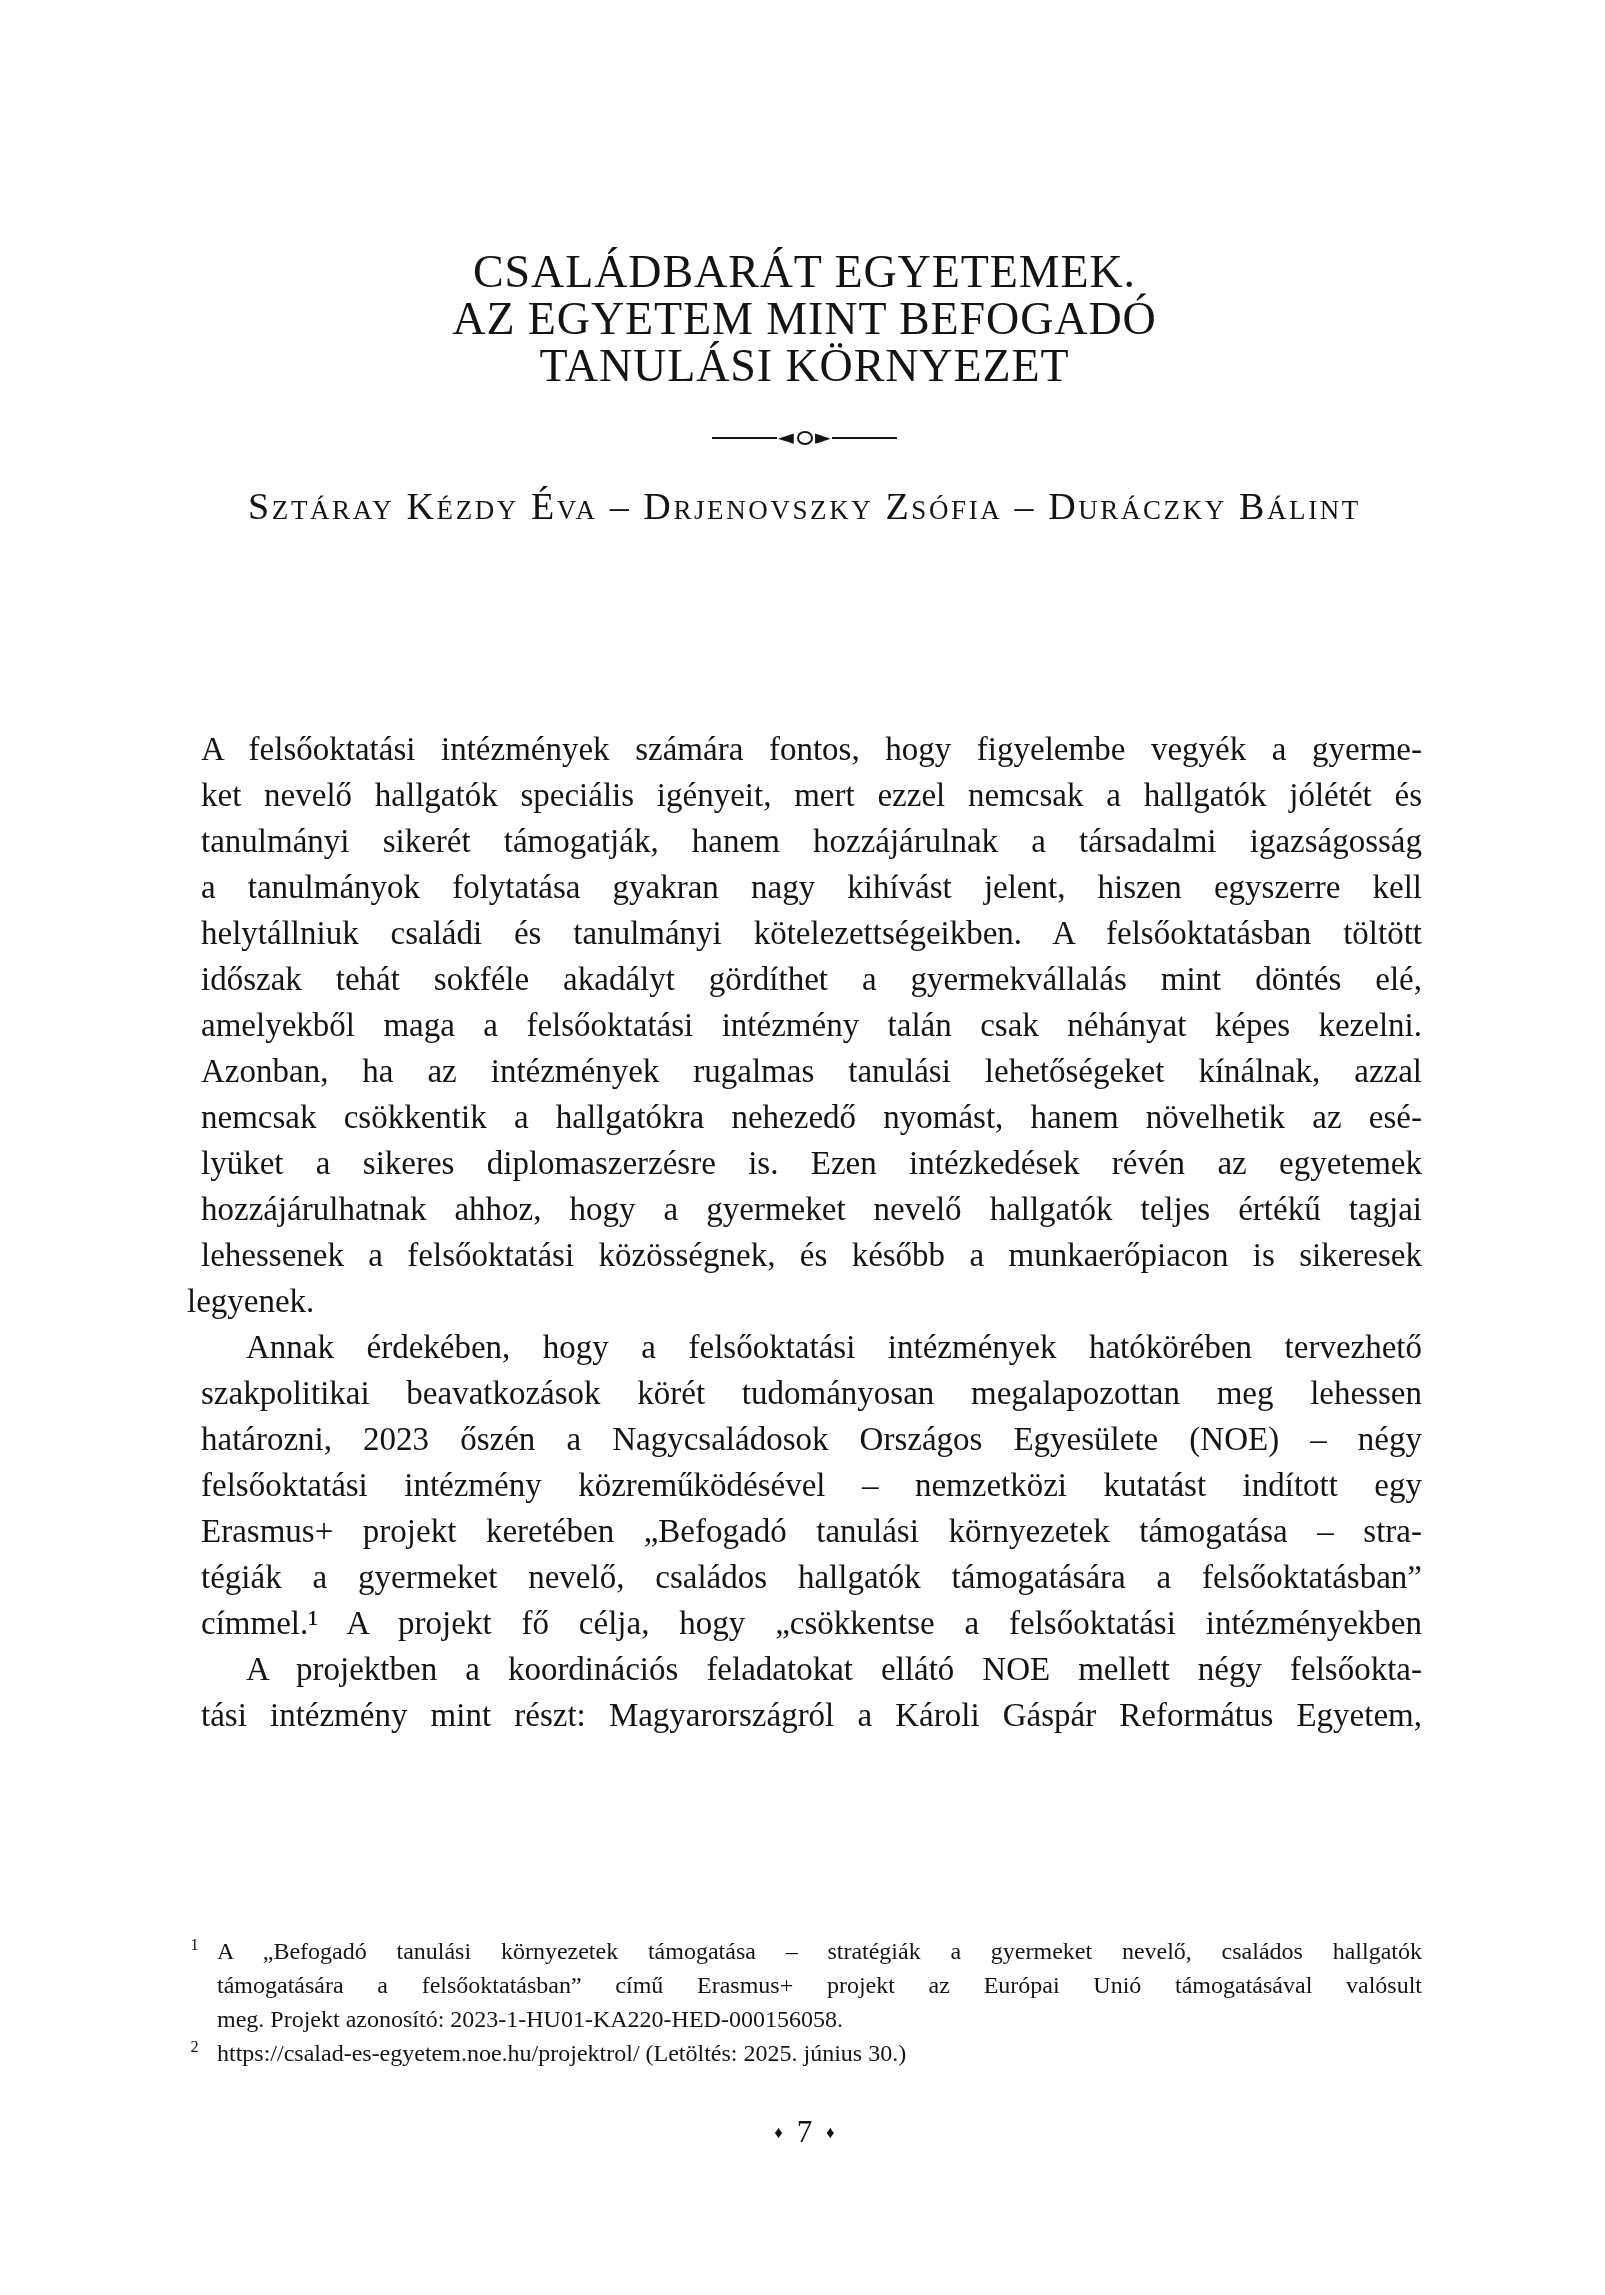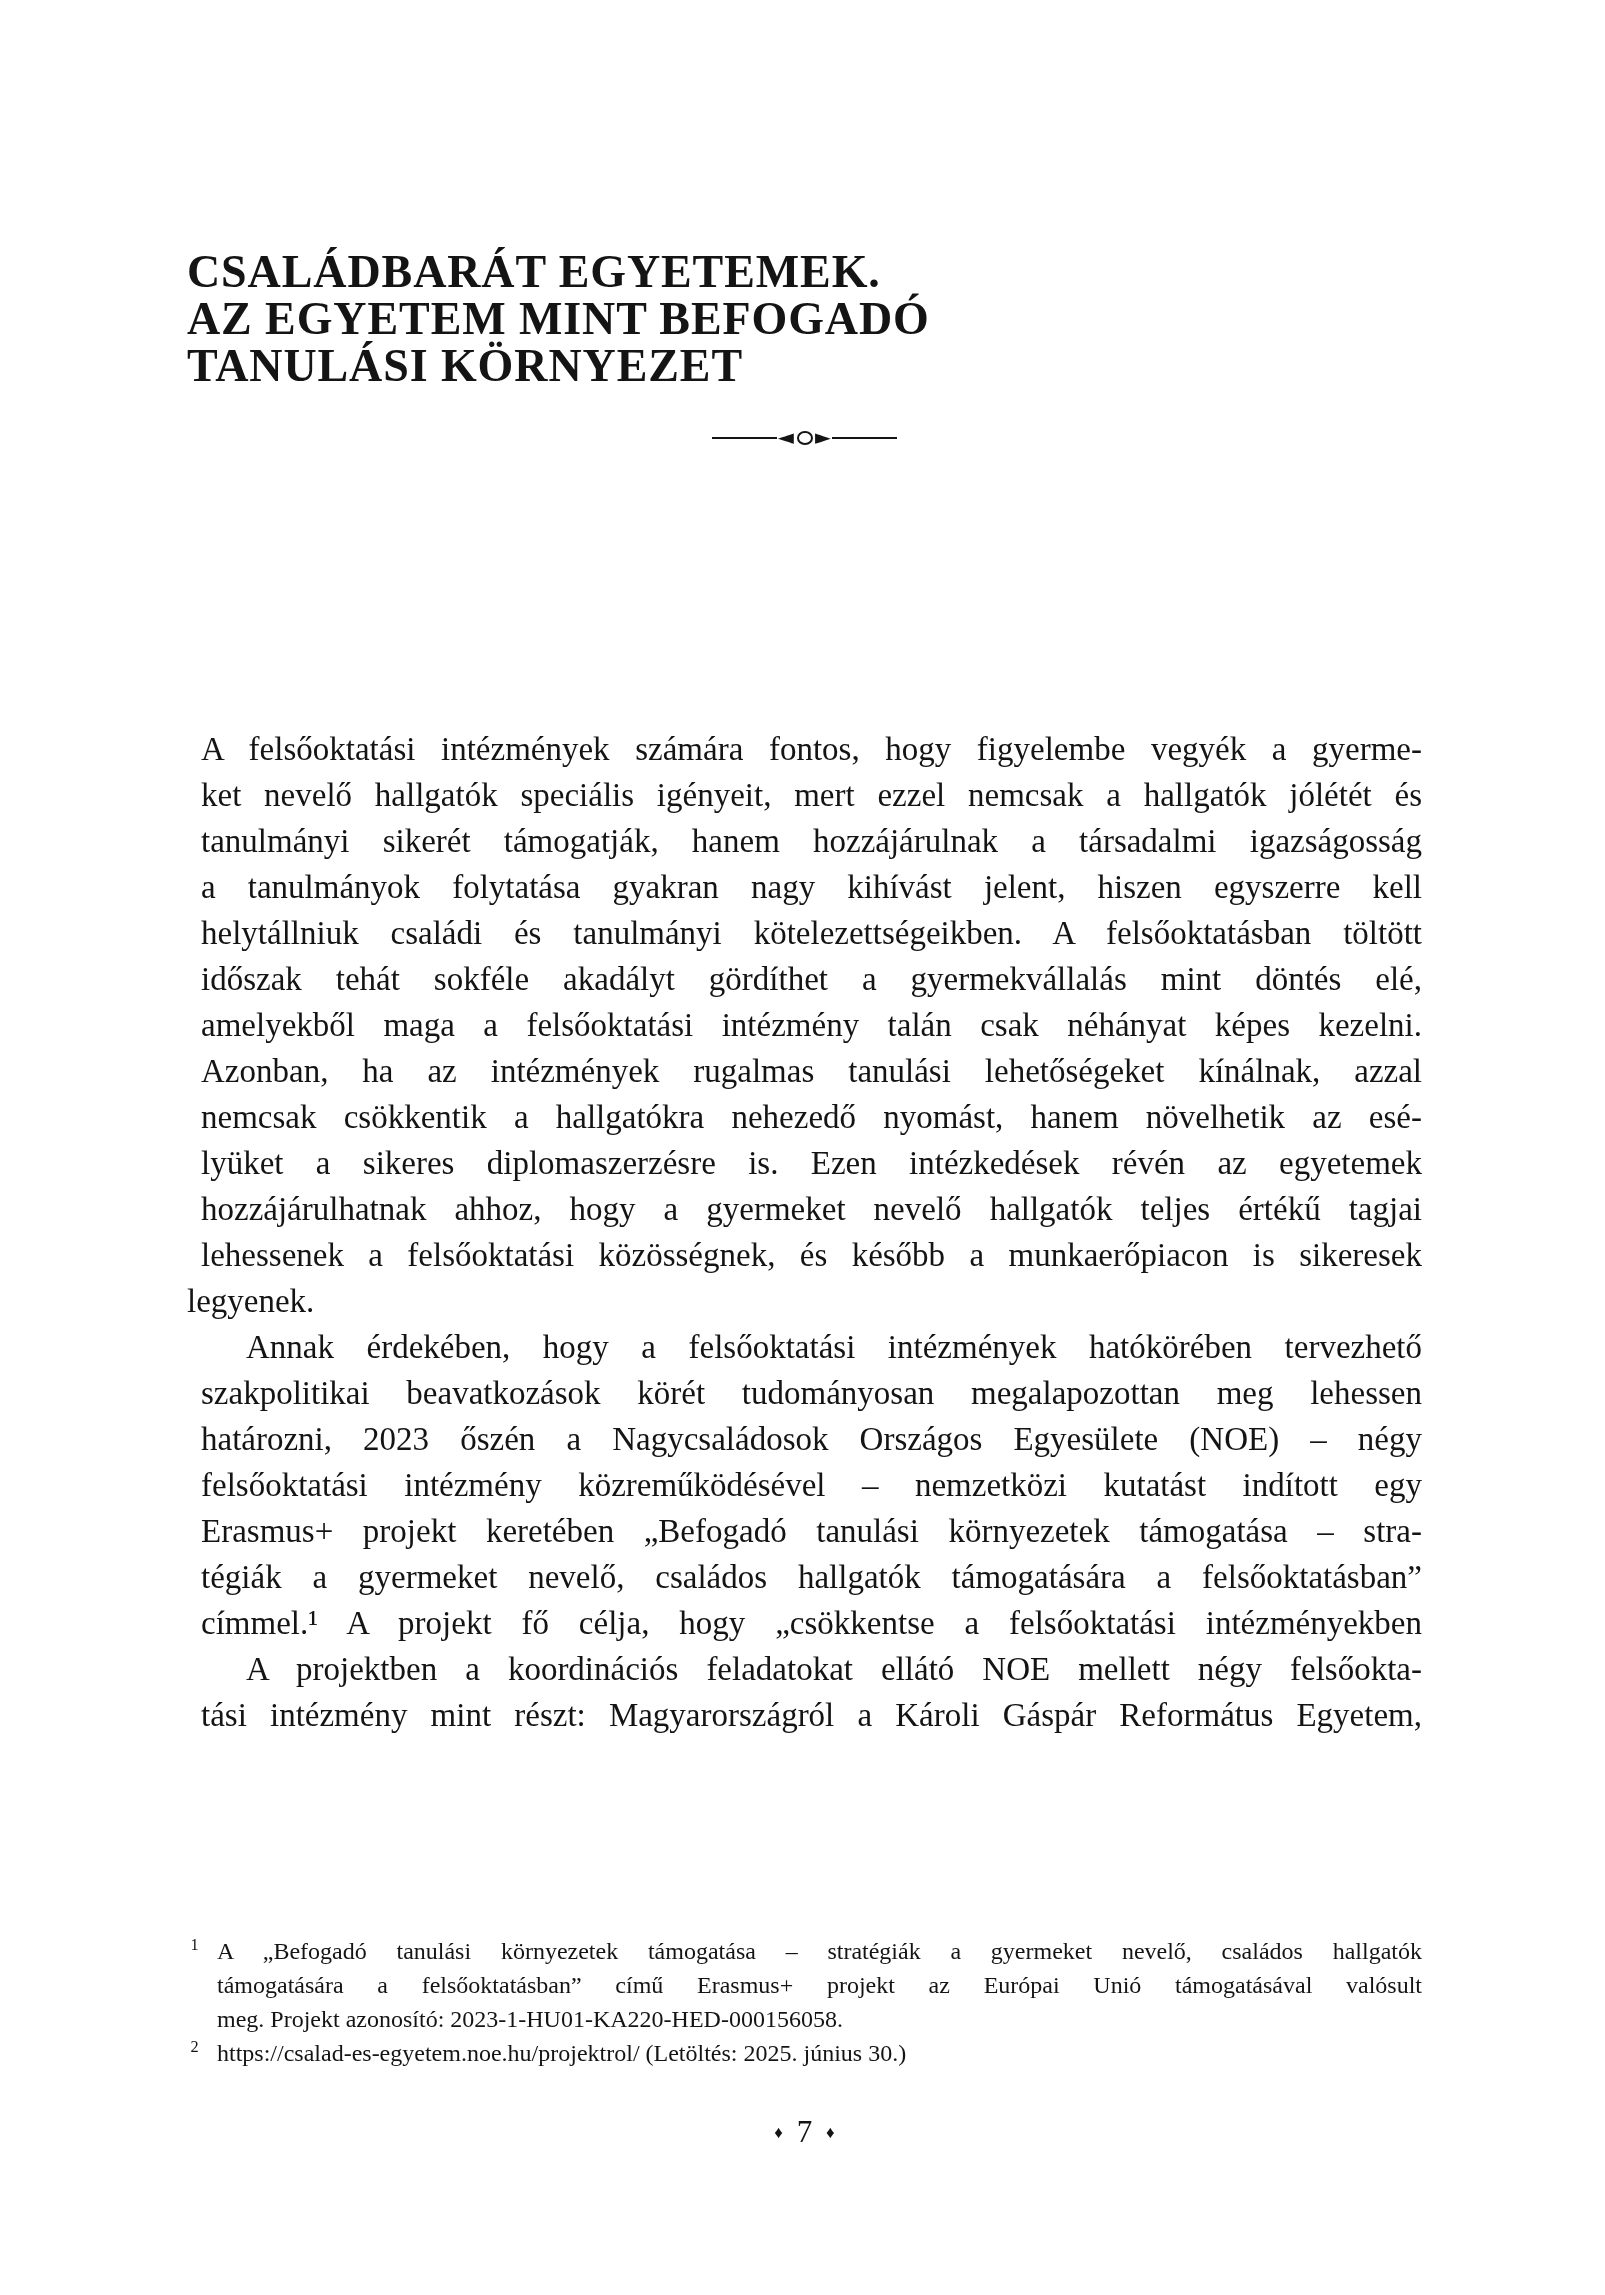--- a/index.html
+++ b/index.html
@@ -18,25 +18,25 @@
     overflow: hidden;
   }
   .column {
     position: absolute;
     left: 187px;
     width: 1235px;
   }
   
   .title-block {
     top: 248px;
-    text-align: left;
+    text-align: center;
     font-size: 46px;
     line-height: 47px;
     letter-spacing: 0.9px;
-    font-weight: bold;
+    font-weight: normal;
   }
   
   .divider {
     top: 425px;
     height: 26px;
     display: flex;
     align-items: center;
     justify-content: center;
   }
   .divider .rule {
@@ -138,20 +138,21 @@
   </header>
 
   <div class="column divider">
     <span class="rule"></span>
     <span class="tri">◄</span>
     <span class="ring"></span>
     <span class="tri">►</span>
     <span class="rule"></span>
   </div>
 
+  <div class="column authors">Sztáray Kézdy Éva – Drjenovszky Zsófia – Duráczky Bálint</div>
 
   <main class="column body-text">
       <div class="line j">A felsőoktatási intézmények számára fontos, hogy figyelembe vegyék a gyerme-</div>
       <div class="line j">ket nevelő hallgatók speciális igényeit, mert ezzel nemcsak a hallgatók jólétét és</div>
       <div class="line j">tanulmányi sikerét támogatják, hanem hozzájárulnak a társadalmi igazságosság</div>
       <div class="line j">a tanulmányok folytatása gyakran nagy kihívást jelent, hiszen egyszerre kell</div>
       <div class="line j">helytállniuk családi és tanulmányi kötelezettségeikben. A felsőoktatásban töltött</div>
       <div class="line j">időszak tehát sokféle akadályt gördíthet a gyermekvállalás mint döntés elé,</div>
       <div class="line j">amelyekből maga a felsőoktatási intézmény talán csak néhányat képes kezelni.</div>
       <div class="line j">Azonban, ha az intézmények rugalmas tanulási lehetőségeket kínálnak, azzal</div>

